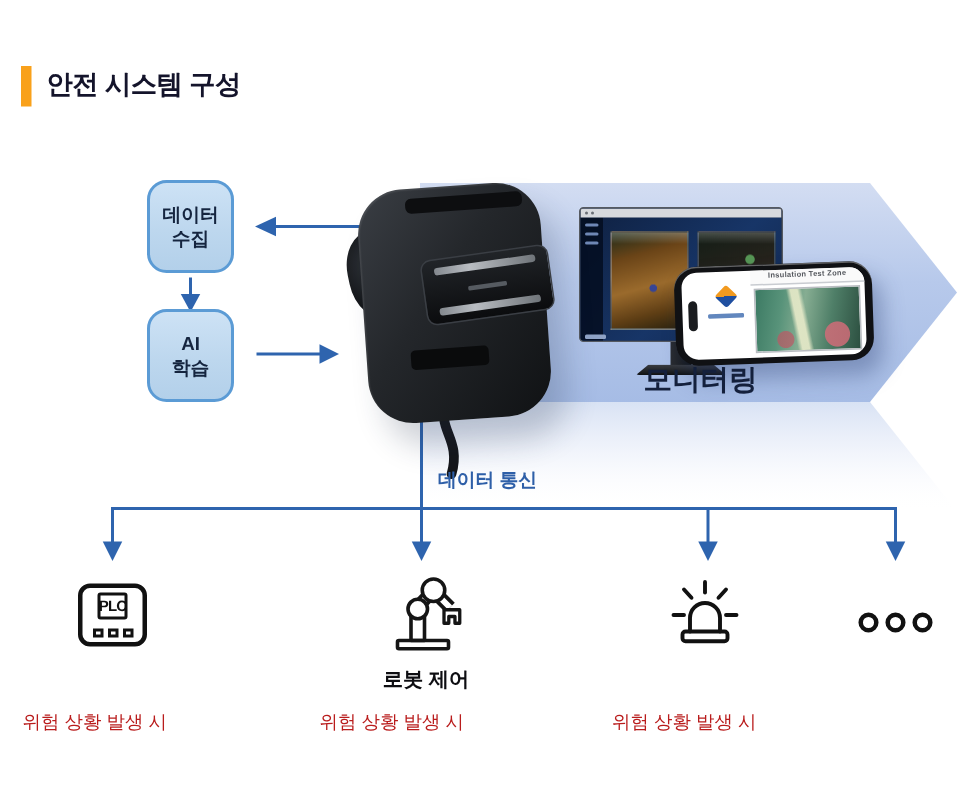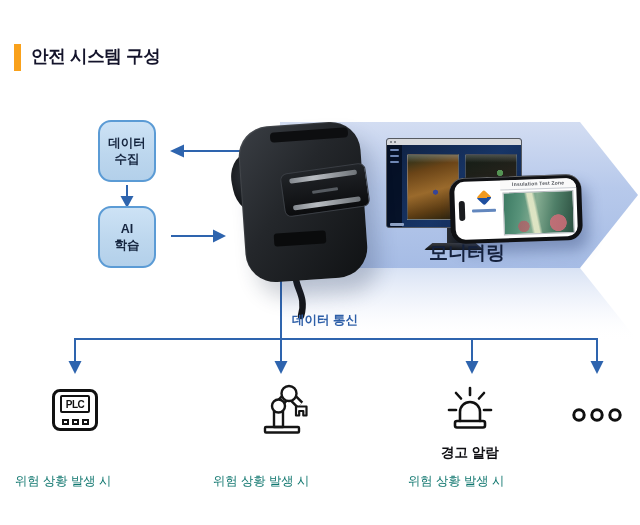--- a/index.html
+++ b/index.html
@@ -85,27 +85,27 @@
       radial-gradient(circle at 78% 76%, rgba(208,108,120,.85) 0 13%, transparent 14%),
       radial-gradient(circle at 28% 82%, rgba(188,88,100,.7) 0 9%, transparent 10%),
       linear-gradient(100deg,#3c7a63 0%,#58937a 25%,#86ad92 45%,#4f7f68 70%,#2c4f40 100%);}
 
   
   #monitoring-label{left:417px;top:240px;width:100px;text-align:center;font-size:19px;font-weight:800;color:#14203c;z-index:5;}
   #data-comm-label{left:292px;top:293px;font-size:12.5px;font-weight:800;color:#2E5FA8;z-index:5;margin-top:19px;}
 
   
   .out-title{top:444px;font-size:13.5px;font-weight:800;color:#0e0e12;text-align:center;z-index:5;}
-  .out-desc{top:472px;font-size:12.3px;color:#0f766e;line-height:19px;z-index:5;white-space:nowrap;}
+  .out-desc{top:472px;font-size:12.3px;color:#b91c1c;line-height:19px;z-index:5;white-space:nowrap;}
   .icon-wrap{z-index:5;}
 
   
   #plc-icon{left:52px;top:389px;width:46px;height:42px;border:3px solid #111;border-radius:8px;box-sizing:border-box;
     display:flex;flex-direction:column;align-items:center;justify-content:space-between;padding:3px 4px;}
-  #plc-inner{width:30px;height:18px;border:2.5px solid #111;border-radius:2px;box-sizing:border-box;
+  #plc-inner{width:20px;height:18px;border:2.5px solid #111;border-radius:2px;box-sizing:border-box;
     font-size:10px;font-weight:800;color:#111;display:flex;align-items:center;justify-content:center;letter-spacing:-0.5px;}
   #plc-keys{display:flex;gap:3px;}
   #plc-keys i{width:7px;height:6px;border:2px solid #111;box-sizing:border-box;display:block;}
 </style>
 </head>
 <body>
 
 <div id="stage">
 
   <svg id="bg-svg" class="abs" width="640" height="525">
@@ -227,36 +227,36 @@
       <rect x="16" y="29" width="9" height="16"></rect>
     </g>
     <line x1="22" y1="21" x2="29" y2="13.5" stroke="#151515" stroke-width="9"></line>
     <line x1="22" y1="21" x2="29" y2="13.5" stroke="#ffffff" stroke-width="4"></line>
     <line x1="34" y1="15" x2="42" y2="23" stroke="#151515" stroke-width="9"></line>
     <line x1="34" y1="15" x2="42" y2="23" stroke="#ffffff" stroke-width="4"></line>
     <circle cx="20.5" cy="24" r="6.5" fill="#ffffff" stroke="#151515" stroke-width="2.4"></circle>
     <circle cx="31" cy="11.5" r="7.5" fill="#ffffff" stroke="#151515" stroke-width="2.4"></circle>
     <path d="M38,24.5 h10.5 v9 h-3.2 v-4.5 h-4.1 v4.5 H38 z" fill="#ffffff" stroke="#151515" stroke-width="2.2" stroke-linejoin="round"></path>
   </svg>
+  <div class="abs out-title" style="left:234px;width:100px;">로봇 제어</div>
   <div class="abs out-desc" style="left:213px;">
     <div>위험 상황 발생 시</div>
   </div>
 
   <svg class="abs icon-wrap" style="left:444px;top:384px;" width="52" height="50" viewBox="0 0 52 50">
     <g stroke="#111" stroke-width="2.6" fill="none" stroke-linecap="round">
       <path d="M16,37 v-9 a10,10 0 0 1 20,0 v9"></path>
       <rect x="11" y="37" width="30" height="6.5" rx="2"></rect>
       <line x1="26" y1="4" x2="26" y2="11"></line>
       <line x1="12" y1="9" x2="17" y2="14.5"></line>
       <line x1="40" y1="9" x2="35" y2="14.5"></line>
       <line x1="5" y1="26" x2="12" y2="26"></line>
       <line x1="47" y1="26" x2="40" y2="26"></line>
     </g>
   </svg>
-  <div class="abs out-title" style="left:420px;width:100px;">경고 알람</div>
   <div class="abs out-desc" style="left:408px;">
     <div>위험 상황 발생 시</div>
   </div>
 
   <svg class="abs icon-wrap" style="left:571px;top:407px;" width="52" height="16" viewBox="0 0 52 16">
     <g stroke="#111" stroke-width="3" fill="none">
       <circle cx="8" cy="8" r="5.2"></circle>
       <circle cx="26" cy="8" r="5.2"></circle>
       <circle cx="44" cy="8" r="5.2"></circle>
     </g>

